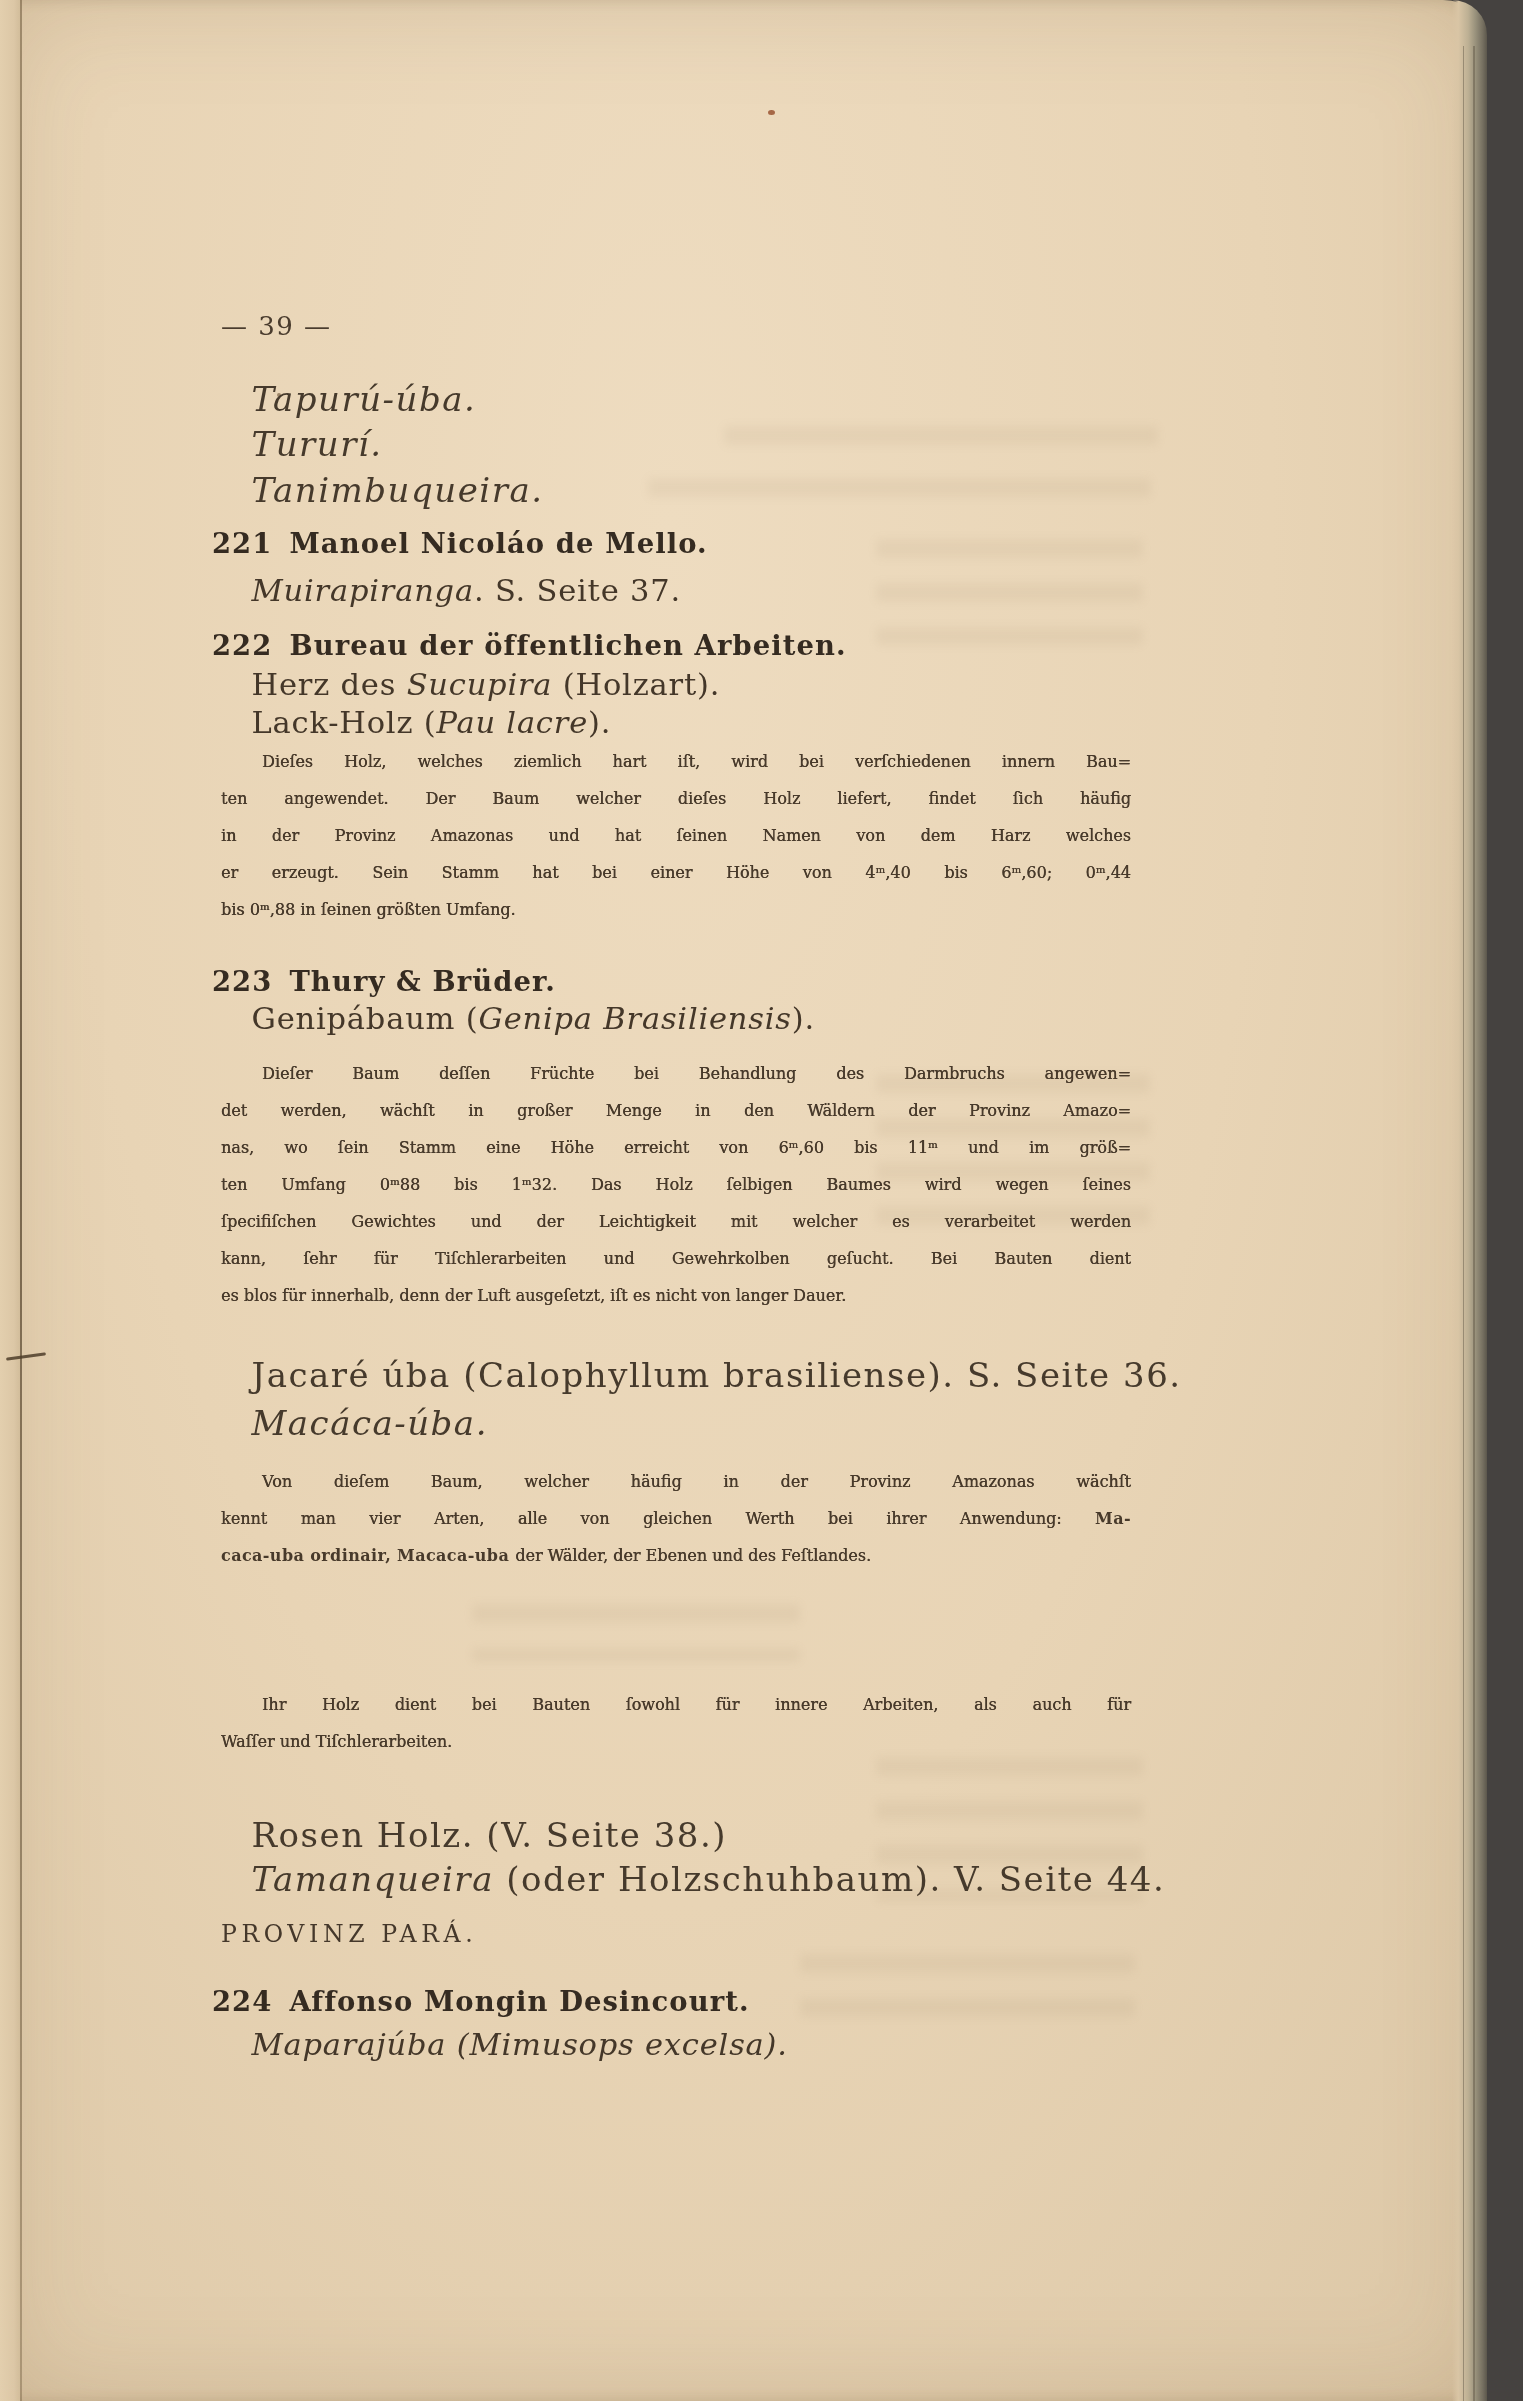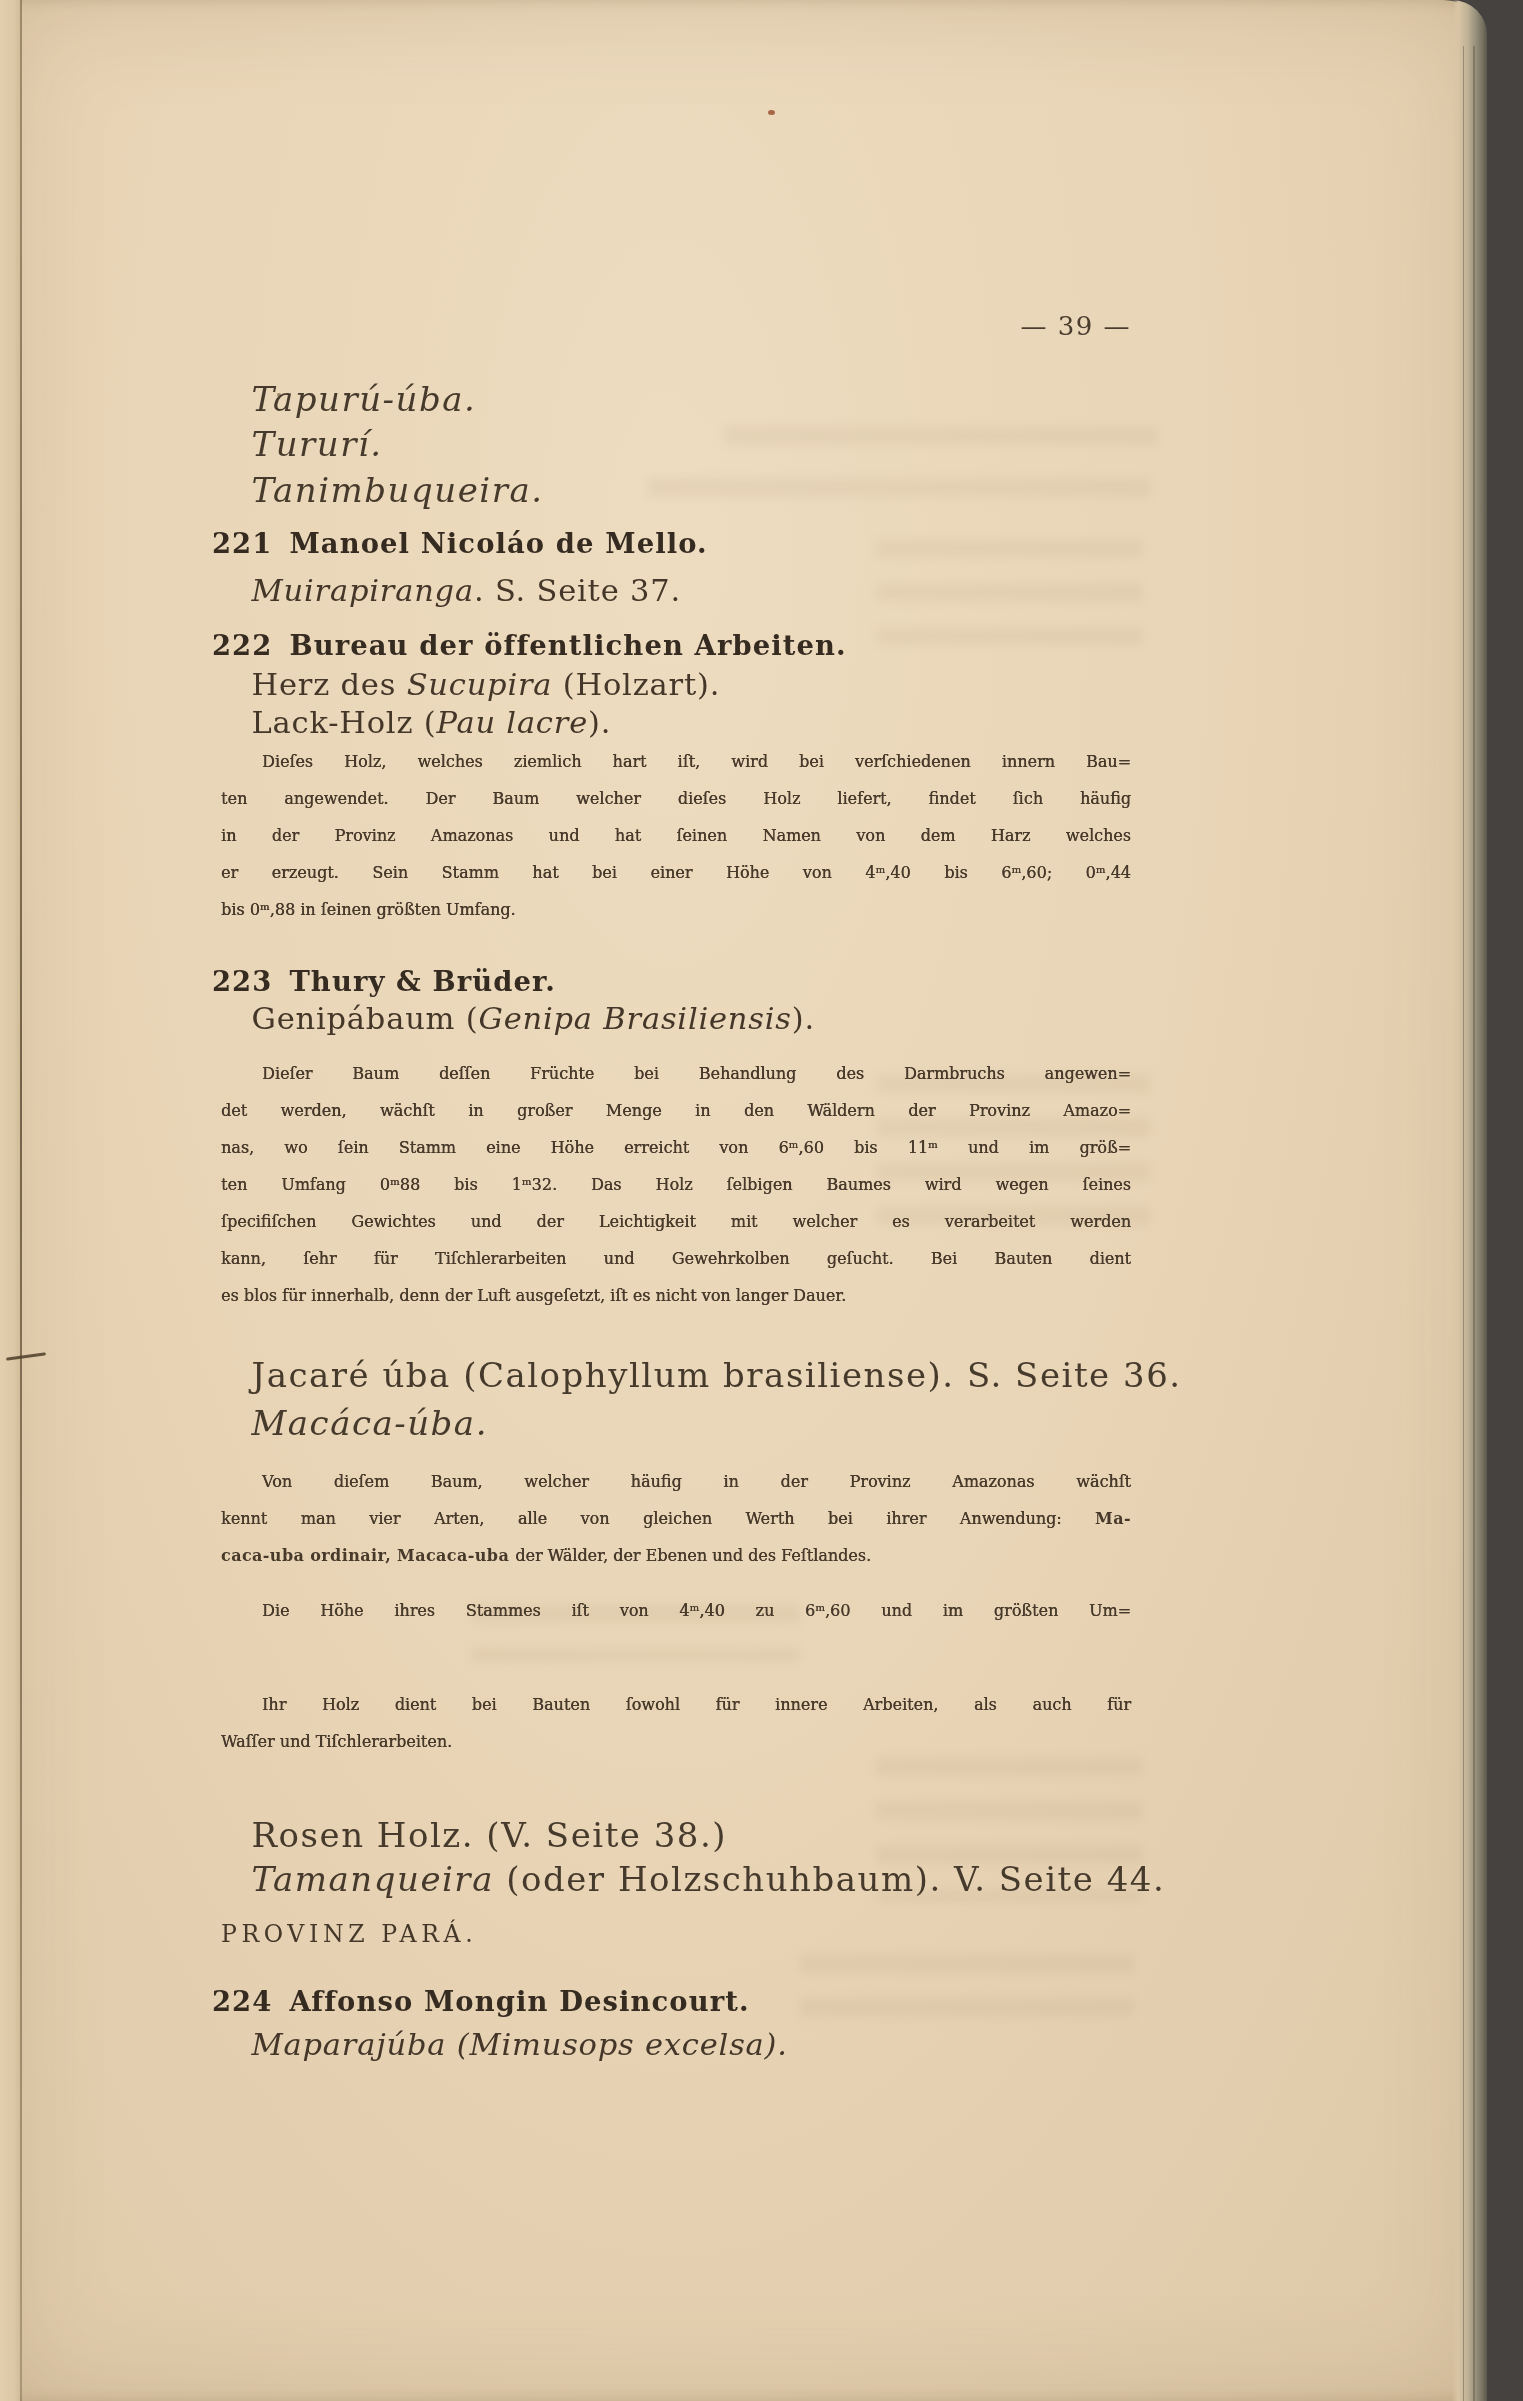--- a/index.html
+++ b/index.html
@@ -56,21 +56,21 @@
   .g5{left:472px;top:1589px;width:328px;height:73px;}
   .g6{left:876px;top:1742px;width:267px;height:160px;}
   .g7{left:800px;top:1939px;width:335px;height:99px;}
   
   .content{
     position:absolute;left:221px;top:0;width:910px;height:100%;
     color:#41352a;
   }
   .abs{position:absolute;left:0;}
   .pagenum{
-    top:311px;width:100%;text-align:right;
+    top:311px;width:100%;text-align:left;
     font-size:26px;letter-spacing:1.5px;color:#4a3c2e;
   }
   .display-italic{
     font-style:italic;font-size:34px;letter-spacing:1.5px;color:#463a2c;white-space:nowrap;
   }
   .ind{left:30.5px;}
   .entry-head{
     left:-9.1px;font-weight:bold;font-size:27.4px;letter-spacing:1.1px;color:#352b21;white-space:nowrap;text-align:right;
   }
   .entry-num{margin-right:17px;}
@@ -173,21 +173,20 @@
       <div class="fl indent">Von dieſem Baum, welcher häufig in der Provinz Amazonas wächſt</div>
       <div class="fl">
         <span>kennt man vier Arten, alle von gleichen Werth bei ihrer Anwendung: </span><span class="antiqua">Ma-</span>
       </div>
       <div class="fl last">
         <span class="antiqua">caca-uba ordinair, Macaca-uba </span><span>der Wälder, der Ebenen und des Feſtlandes.</span>
       </div>
     </div>
 
     <div class="abs fraktur" style="top:1592px">
-      <div class="fl indent">Die Höhe ihres Stammes iſt von 4ᵐ,40 zu 6ᵐ,60 und im größten Um=</div>
     </div>
 
     <div class="abs fraktur" style="top:1686px">
       <div class="fl indent">Ihr Holz dient bei Bauten ſowohl für innere Arbeiten, als auch für</div>
       <div class="fl last">Waſſer und Tiſchlerarbeiten.</div>
     </div>
 
     <div class="abs display-italic ind" style="top:1815px;font-style:normal">Rosen Holz. (V. Seite 38.)</div>
     <div class="abs display-italic ind" style="top:1859px;font-style:normal">
       <span style="font-style:italic">Tamanqueira</span><span> (oder Holzschuhbaum). V. Seite 44.</span>

